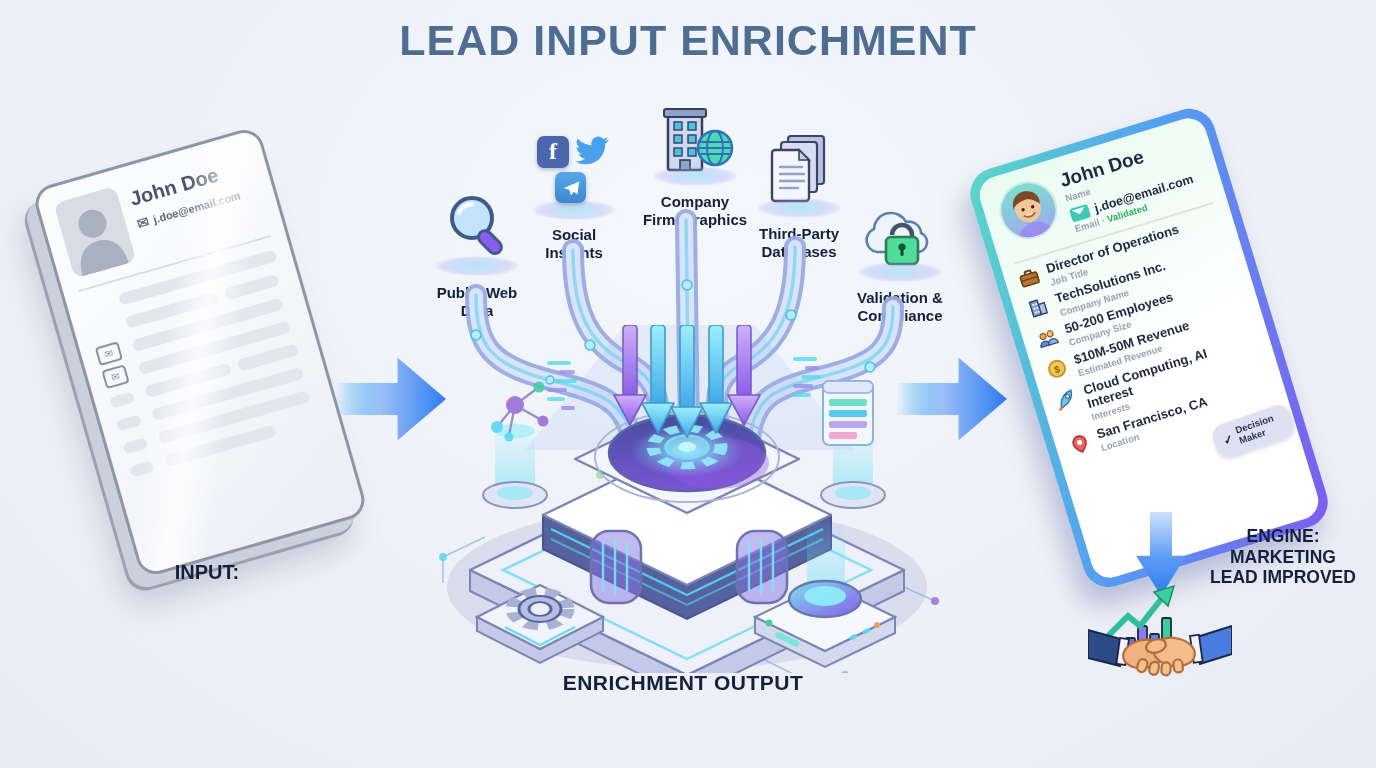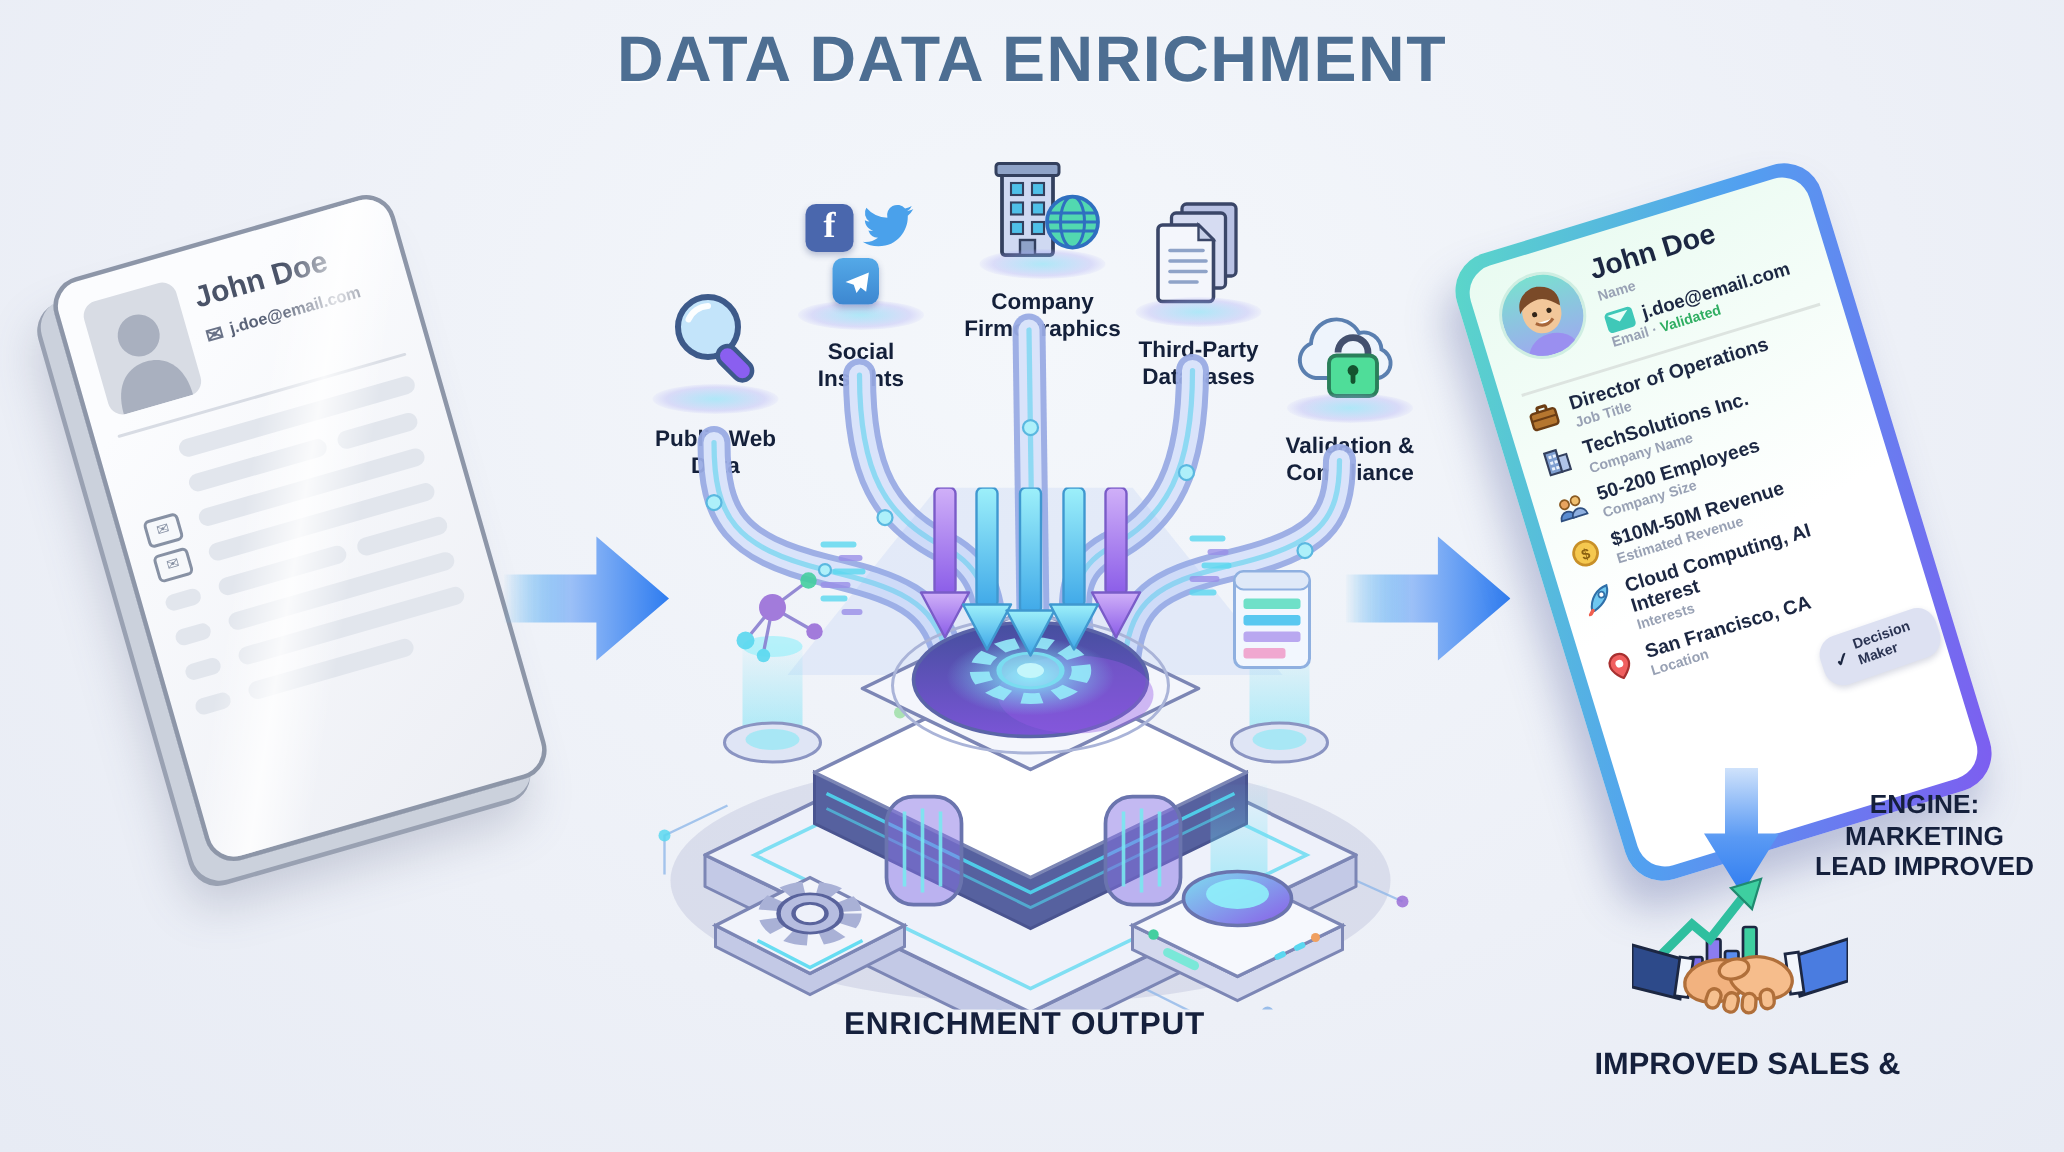--- a/index.html
+++ b/index.html
@@ -112,21 +112,21 @@
   .badge .btxt { font-size:9.5px; font-weight:800; color:#2a3352; width:48px; line-height:1.15; }
 
   .output-caption { left:1196px; top:526px; width:174px; text-align:center;
     font-size:17.5px; font-weight:800; color:#15203c; line-height:1.18; }
   .outcome-caption { left:1010px; top:697px; width:310px; text-align:center;
     font-size:20.5px; font-weight:800; color:#15203c; line-height:1.22; }
 </style>
 </head>
 <body>
 
-<div class="abs main-title">DATA DATA ENRICHMENT</div>
+<div class="abs main-title">LEAD INPUT ENRICHMENT</div>
 
 <div class="abs raw-card-wrap">
   <div class="raw-card">
     <div class="raw-head">
       <div class="raw-avatar">
         <svg width="64" height="78" viewBox="0 0 64 78">
           <circle cx="32" cy="30" r="14" fill="#a9b0bf"></circle>
           <path d="M8,78 C8,56 20,48 32,48 C44,48 56,56 56,78 Z" fill="#a9b0bf"></path>
         </svg>
       </div>
@@ -200,20 +200,21 @@
           </div>
           <div class="grow">
             <div class="bar" style="width:70%"></div>
           </div>
         </div>
     </div>
   </div>
 </div>
 
 <div class="abs input-caption">
+  <div>INPUT:</div>
 </div>
 
 <div class="abs arrow-right" style="left:336px; top:352px;"></div>
 <div class="abs arrow-right" style="left:897px; top:352px;"></div>
 
 <div class="abs source" style="left:427px; top:192px; width:100px;">
   <svg width="64" height="72" viewBox="0 0 64 72">
     <circle cx="27" cy="26" r="20" fill="rgba(190,226,250,.9)" stroke="#3d5a8a" stroke-width="4"></circle>
     <path d="M14,21 a15,15 0 0 1 13,-9" stroke="#ffffff" stroke-width="4" fill="none" stroke-linecap="round" opacity=".95"></path>
     <rect x="40" y="36" width="27" height="13" rx="6.5" transform="rotate(45 40 36)" fill="#8a5ff0" stroke="#3d5a8a" stroke-width="3"></rect>
@@ -636,14 +637,13 @@
     <ellipse cx="86" cy="74" rx="21" ry="14" fill="#f6bd8c" transform="rotate(10 86 74)"></ellipse>
     <rect x="52" y="80" width="9" height="13" rx="4.5" fill="#f6c08f" transform="rotate(18 52 80)"></rect>
     <rect x="63" y="83" width="9" height="13" rx="4.5" fill="#f6c08f" transform="rotate(12 63 83)"></rect>
     <rect x="74" y="84" width="9" height="13" rx="4.5" fill="#f6c08f" transform="rotate(4 74 84)"></rect>
     <rect x="85" y="82" width="9" height="13" rx="4.5" fill="#f6c08f" transform="rotate(-6 85 82)"></rect>
     <ellipse cx="68" cy="68" rx="10" ry="6.5" fill="#f6bd8c" transform="rotate(-14 68 68)"></ellipse>
   </g>
 </svg>
 
 <div class="abs outcome-caption">
-  <div>IMPROVED SALES &amp;</div>
 </div>
 
 </body></html>

